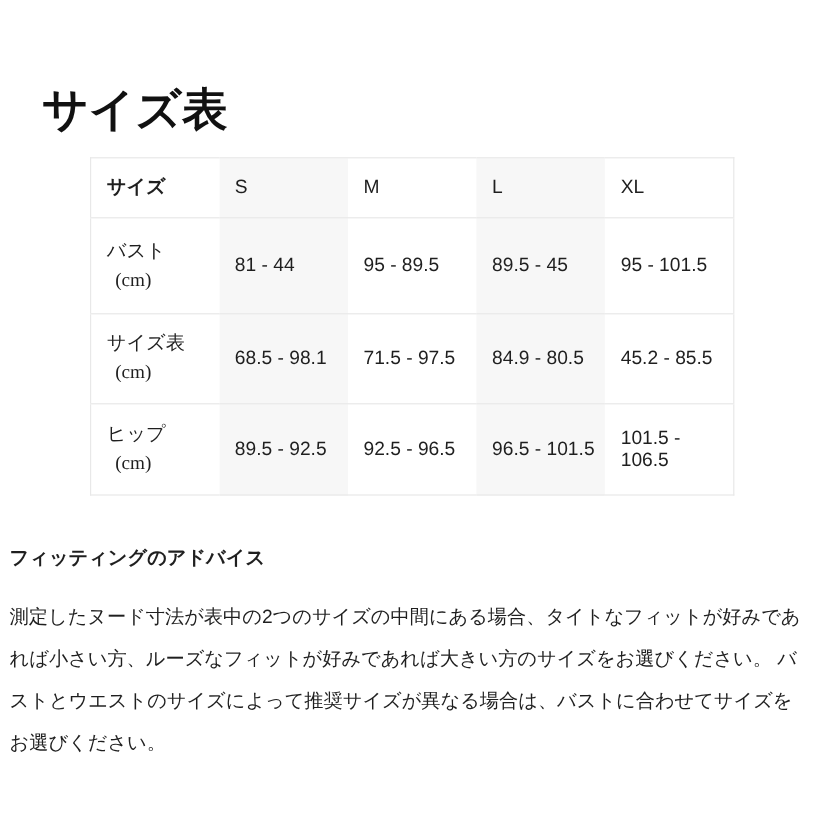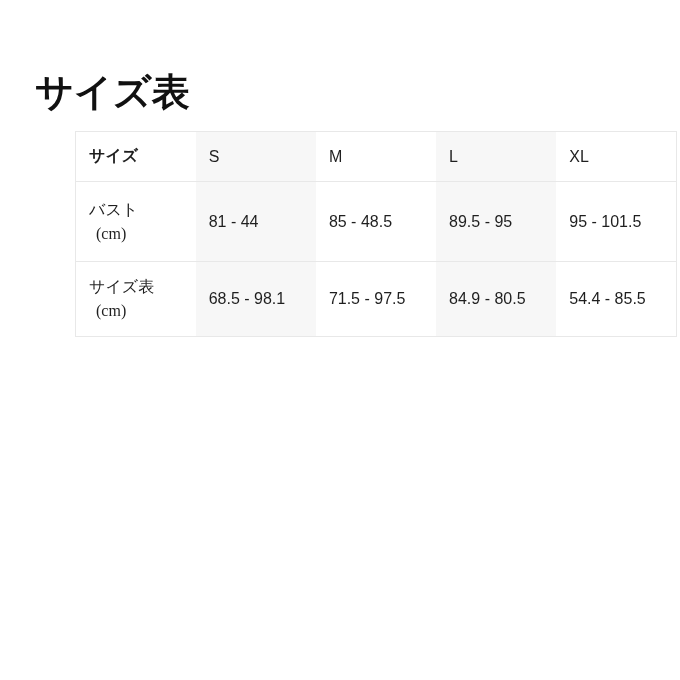--- a/index.html
+++ b/index.html
@@ -20,21 +20,21 @@
     margin: 0;
     padding: 76px 0 0 35px;
     font-size: 38px;
     line-height: 32px;
     font-weight: 700;
     color: #111111;
   }
   .size-table {
     border-collapse: collapse;
     table-layout: fixed;
-    width: 602px;
+    width: 537px;
     margin: 23px 0 0 75px;
     border: 1px solid #e8e8e8;
   }
   .size-table th,
   .size-table td {
     border-top: 1px solid #e8e8e8;
     text-align: left;
     vertical-align: middle;
     padding: 0 0 0 13px;
     font-size: 16px;
@@ -94,32 +94,44 @@
         <th>XL</th>
       </tr>
     </thead>
     <tbody>
       <tr>
         <th class="row-label">
           <span class="lbl">バスト</span>
           <span class="unit">(cm)</span>
         </th>
         <td>81 - 44</td>
-        <td>85 - 48.5</td>
-        <td>89.5 - 95</td>
+        <td>95 - 89.5</td>
+        <td>89.5 - 45</td>
         <td>95 - 101.5</td>
       </tr>
       <tr>
         <th class="row-label">
           <span class="lbl">サイズ表</span>
           <span class="unit">(cm)</span>
         </th>
         <td>68.5 - 98.1</td>
         <td>71.5 - 97.5</td>
         <td>84.9 - 80.5</td>
-        <td>54.4 - 85.5</td>
+        <td>45.2 - 85.5</td>
+      </tr>
+      <tr>
+        <th class="row-label">
+          <span class="lbl">ヒップ</span>
+          <span class="unit">(cm)</span>
+        </th>
+        <td>89.5 - 92.5</td>
+        <td>92.5 - 96.5</td>
+        <td>96.5 - 101.5</td>
+        <td>101.5 - 106.5</td>
       </tr>
     </tbody>
   </table>
 
+  <h2 class="advice-heading">フィッティングのアドバイス</h2>
 
+  <p class="advice-body">測定したヌード寸法が表中の2つのサイズの中間にある場合、タイトなフィットが好みであれば小さい方、ルーズなフィットが好みであれば大きい方のサイズをお選びください。 バストとウエストのサイズによって推奨サイズが異なる場合は、バストに合わせてサイズをお選びください。</p>
 
 </div>
 
 </body></html>

